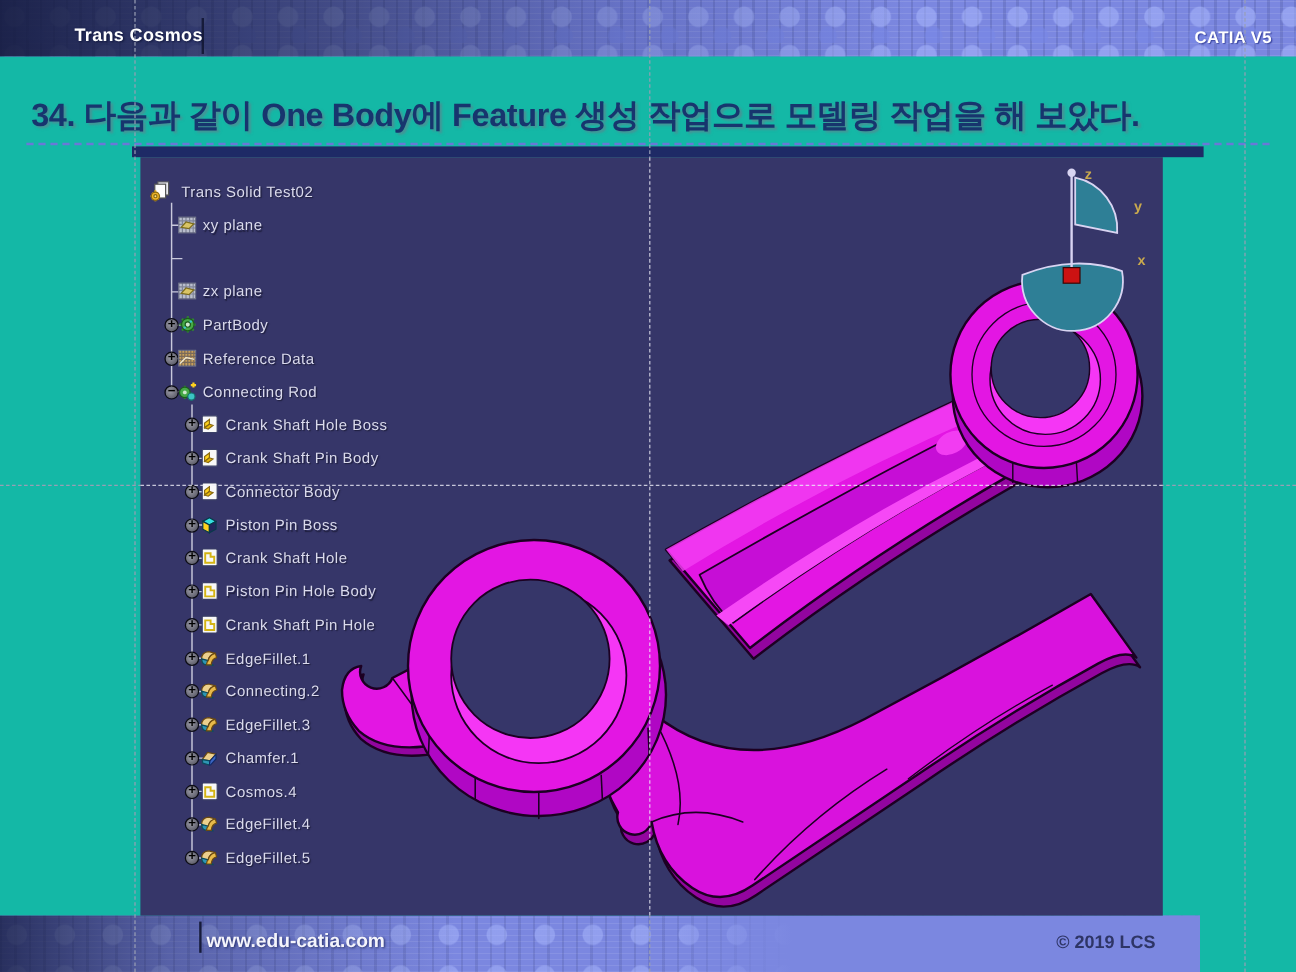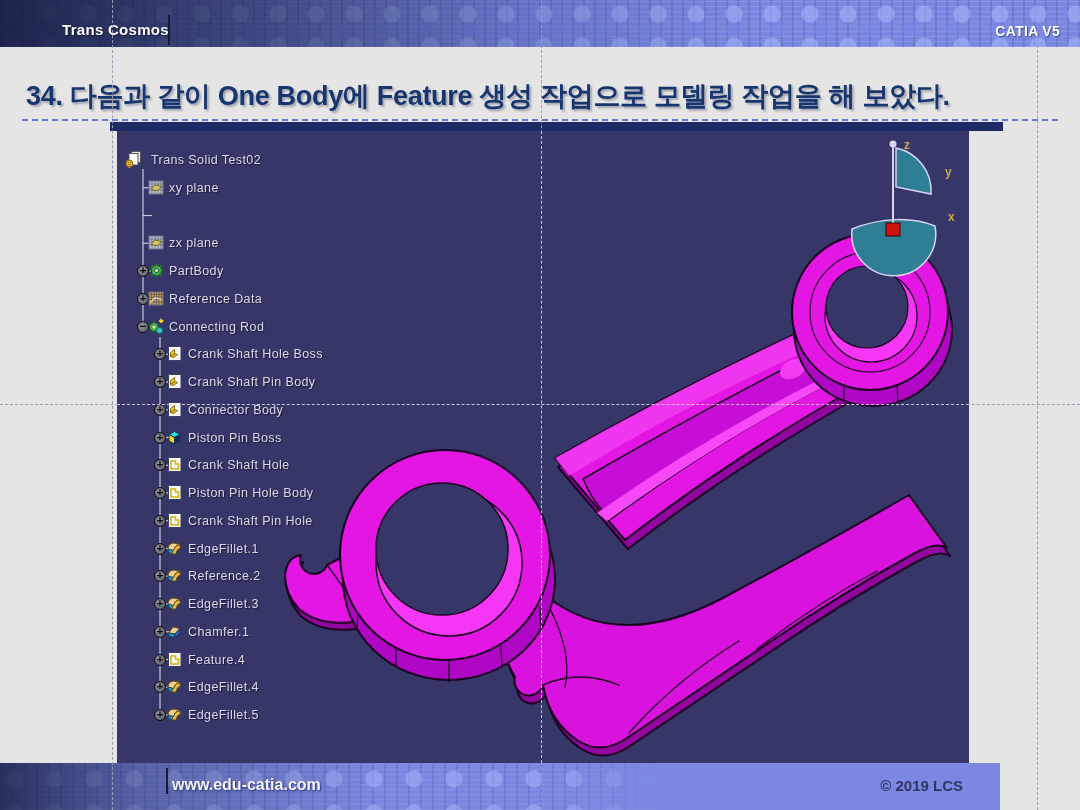--- a/index.html
+++ b/index.html
@@ -1,16 +1,16 @@
 <!DOCTYPE html>
 <html><head>
 <meta charset="utf-8">
 <style>
   html,body{margin:0;padding:0;background:#777;}
-  .slide{position:relative;width:1080px;height:810px;background:#e5e5e5;overflow:hidden;
+  .slide{position:relative;width:1080px;height:810px;background:#14b8a6;overflow:hidden;
          font-family:"Liberation Sans",sans-serif;}
   
   .banner{position:absolute;left:0;top:0;width:1080px;height:47px;z-index:1;
     background-color:#7b87e0;
     background-image:
       radial-gradient(circle at 12px 14px, rgba(168,182,252,.55) 8px, transparent 9px),
       radial-gradient(circle at 30px 30px, rgba(120,135,230,.6) 7px, transparent 8px),
       repeating-linear-gradient(90deg, rgba(40,48,100,.16) 0 2px, transparent 2px 11px),
       repeating-linear-gradient(0deg, rgba(255,255,255,.10) 0 1px, transparent 1px 5px);
     background-size:38px 32px, 44px 36px, auto, auto;}
@@ -322,21 +322,21 @@
         </div>
         <div class="tree-row" style="top: 434.25px;">
           <span class="t-toggle" style="left: 37px;">+</span>
           <span class="t-icon" style="left: 49px;">
             <svg width="17" height="17" viewBox="0 0 17 17">
               <path d="M2,9 Q2,3.5 8,3 L13.5,4.5 Q8.5,5.5 7.5,10.5 L2.5,11.5 Z" fill="#ecd08c" stroke="#6b4a12"></path>
               <path d="M2,9 L2.5,11.5 Q3,13.5 6,14 L12,14.5 Q8,13 7.5,10.5 Z" fill="#2e96b4" stroke="#0c4a5c"></path>
               <path d="M7.5,10.5 Q8.5,5.5 13.5,4.5 L14.5,8 Q10.5,9 10,14 L6,14 Q6.5,11 7.5,10.5 Z" fill="#e8b94a" stroke="#6b4a12"></path>
             </svg>
           </span>
-          <span class="t-label" style="left: 71px;">Reference.2</span>
+          <span class="t-label" style="left: 71px;">Connecting.2</span>
         </div>
         <div class="tree-row" style="top: 462px;">
           <span class="t-toggle" style="left: 37px;">+</span>
           <span class="t-icon" style="left: 49px;">
             <svg width="17" height="17" viewBox="0 0 17 17">
               <path d="M2,9 Q2,3.5 8,3 L13.5,4.5 Q8.5,5.5 7.5,10.5 L2.5,11.5 Z" fill="#ecd08c" stroke="#6b4a12"></path>
               <path d="M2,9 L2.5,11.5 Q3,13.5 6,14 L12,14.5 Q8,13 7.5,10.5 Z" fill="#2e96b4" stroke="#0c4a5c"></path>
               <path d="M7.5,10.5 Q8.5,5.5 13.5,4.5 L14.5,8 Q10.5,9 10,14 L6,14 Q6.5,11 7.5,10.5 Z" fill="#e8b94a" stroke="#6b4a12"></path>
             </svg>
           </span>
@@ -354,21 +354,21 @@
           <span class="t-label" style="left: 71px;">Chamfer.1</span>
         </div>
         <div class="tree-row" style="top: 517.5px;">
           <span class="t-toggle" style="left: 37px;">+</span>
           <span class="t-icon" style="left: 49px;">
             <svg width="17" height="17" viewBox="0 0 17 17">
               <rect x="2.5" y="1.5" width="12.5" height="14" rx="1" fill="#f8f8f8" stroke="#3a3f66"></rect>
               <path d="M5,5 h4.5 v3 h3 v5 h-7.5 Z" fill="none" stroke="#d4b414" stroke-width="1.6"></path>
             </svg>
           </span>
-          <span class="t-label" style="left: 71px;">Feature.4</span>
+          <span class="t-label" style="left: 71px;">Cosmos.4</span>
         </div>
         <div class="tree-row" style="top: 545.25px;">
           <span class="t-toggle" style="left: 37px;">+</span>
           <span class="t-icon" style="left: 49px;">
             <svg width="17" height="17" viewBox="0 0 17 17">
               <path d="M2,9 Q2,3.5 8,3 L13.5,4.5 Q8.5,5.5 7.5,10.5 L2.5,11.5 Z" fill="#ecd08c" stroke="#6b4a12"></path>
               <path d="M2,9 L2.5,11.5 Q3,13.5 6,14 L12,14.5 Q8,13 7.5,10.5 Z" fill="#2e96b4" stroke="#0c4a5c"></path>
               <path d="M7.5,10.5 Q8.5,5.5 13.5,4.5 L14.5,8 Q10.5,9 10,14 L6,14 Q6.5,11 7.5,10.5 Z" fill="#e8b94a" stroke="#6b4a12"></path>
             </svg>
           </span>

